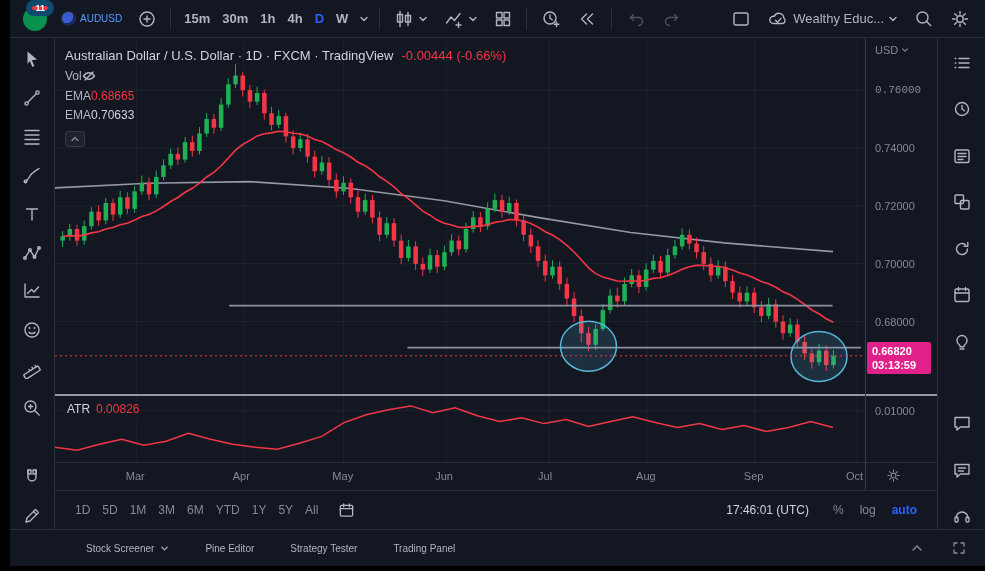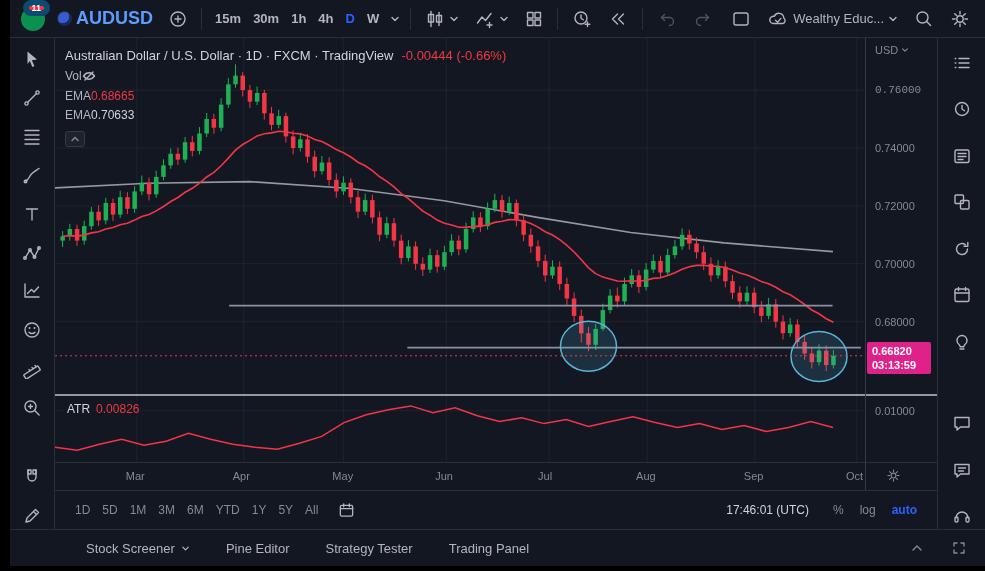--- a/index.html
+++ b/index.html
@@ -10,21 +10,21 @@
   
   .topbar{display:flex;align-items:center;height:38px;padding:0 8px;gap:2px;border-bottom:1px solid #2a2e39}
   .tb-btn{display:flex;align-items:center;gap:4px;padding:0 7px;height:28px;border-radius:4px;
     color:#b2b5be;font-size:13px;cursor:pointer;white-space:nowrap}
   .vsep{width:1px;height:22px;background:#2a2e39;margin:0 5px;flex:0 0 1px}
   .logo-wrap{position:relative;width:34px;height:30px;display:flex;align-items:center;justify-content:center;cursor:pointer}
   .logo-circle{width:24px;height:24px;border-radius:50%;background:#0a9150;display:flex;align-items:center;justify-content:center;
     color:#fff;font-size:12px;font-weight:700}
   .badge{position:absolute;top:-4px;right:-2px;min-width:16px;height:16px;padding:0 3px;border-radius:8px;background:#f23645;
     color:#fff;font-size:9px;font-weight:700;display:flex;align-items:center;justify-content:center;border:6px solid #0c4a6e}
-  .symbol-btn{font-weight:700;font-size:18px;color:#5b9cff}
+  .symbol-btn{font-weight:400;font-size:10px;color:#5b9cff}
   .flag{width:15px;height:15px;border-radius:50%;background:radial-gradient(circle at 35% 35%,#3a5bd0 0 55%,#14286e 56%);
     display:inline-block;border:1px solid #2a2e39}
   .interval{padding:0 6px;font-weight:600}
   .interval.active{color:#2962ff}
   .muted-ic{color:#50535e}
   .acct-name{font-size:13px;color:#b2b5be}
   .spacer{flex:1}
 
   
   .main{display:flex;height:491px}
@@ -74,21 +74,21 @@
     font-size:12px;color:#868993}
   .range-btn{padding:4px 6px;border-radius:4px;cursor:pointer}
   .goto-btn{margin-left:14px;color:#b2b5be;cursor:pointer;display:flex;align-items:center}
   .clock{margin-left:auto;color:#d1d4dc;font-size:12px;cursor:pointer}
   .scale-btns{display:flex;gap:4px;margin-left:18px}
   .scale-btn{padding:4px 6px;border-radius:4px;cursor:pointer}
   .scale-btn.active{color:#2962ff;font-weight:700}
 
   
   .bottom-tabs{display:flex;align-items:center;height:37px;border-top:1px solid #2a2e39;padding:0 14px 0 58px;
-    font-size:13px;color:#b2b5be}
+    font-size:10px;color:#b2b5be}
   .tab{display:flex;align-items:center;gap:6px;padding:0 18px;height:100%;cursor:pointer}
   .tabs-right{margin-left:auto;display:flex;gap:18px;color:#868993}
   .tabs-right .tool{width:24px}
 
   .ic{fill:none;stroke:currentColor;stroke-width:1.4;stroke-linecap:round;stroke-linejoin:round}
   .icf{fill:currentColor;stroke:none}
   svg{display:block}
 </style>
 </head>
 <body>

